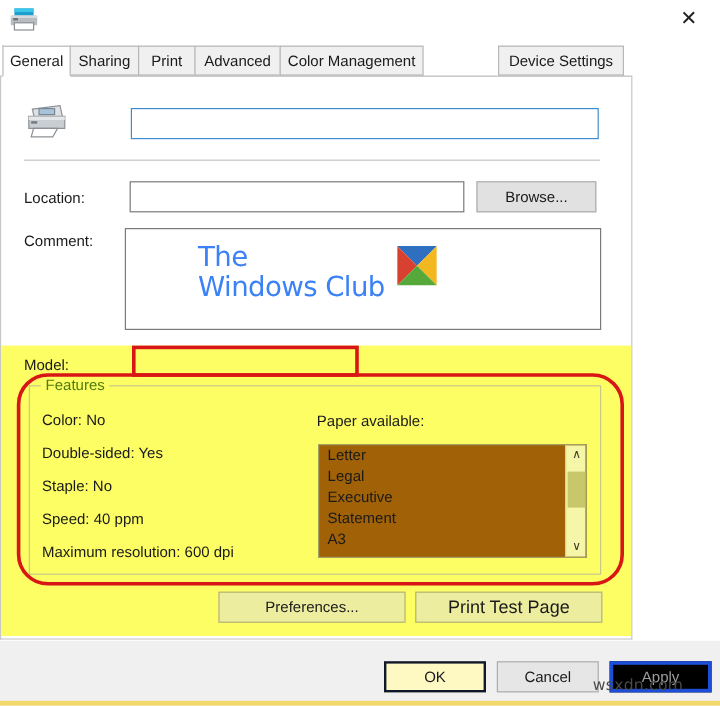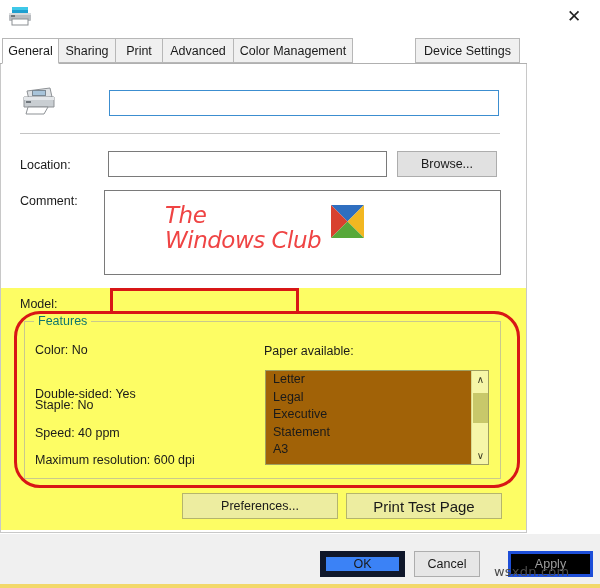--- a/index.html
+++ b/index.html
@@ -174,23 +174,22 @@
 
   
   .twc-logo {
     position: absolute;
     left: 60px; top: 13px;
     display: flex;
     align-items: flex-start;
   }
   .twc-text {
     font-family: "DejaVu Sans", sans-serif;
-    color: #ef4444;
+    color: #3b82f6;
     line-height: 1.0;
-    font-style: italic;
   }
   .twc-the {
     font-size: 23px;
     letter-spacing: -0.5px;
   }
   .twc-wc {
     font-size: 23px;
     letter-spacing: -0.5px;
     margin-top: 2px;
   }
@@ -223,21 +222,21 @@
     width: 477px; height: 158px;
     border: 1px solid #c9c98c;
     box-sizing: border-box;
   }
   .features-legend {
     position: absolute;
     left: 34px; top: 314px;
     background: #fdfd64;
     padding: 0 4px;
     font-size: 12.5px;
-    color: #0f766e;
+    color: #4d7c0f;
   }
   .feature-item {
     position: absolute;
     left: 35px;
     font-size: 12.5px;
     color: #1a1a1a;
     white-space: nowrap;
   }
 
   .paper-label {
@@ -336,31 +335,31 @@
   .footer {
     position: absolute;
     left: 0; top: 534px;
     width: 600px; height: 54px;
     background: #f0f0f0;
   }
   .btn-ok {
     position: absolute;
     left: 320px; top: 551px;
     width: 85px; height: 26px;
-    border: 6px solid #0f172a;
-    background: #3b82f6;
+    border: 2px solid #0f172a;
+    background: #fef9c3;
     box-sizing: border-box;
     display: flex; align-items: center; justify-content: center;
     font-size: 12.5px; color: #1a1a1a;
     cursor: default;
   }
   .btn-cancel {
     position: absolute;
     left: 414px; top: 551px;
-    width: 66px; height: 26px;
+    width: 85px; height: 26px;
     border: 1px solid #adadad;
     background: #e6e6e6;
     box-sizing: border-box;
     display: flex; align-items: center; justify-content: center;
     font-size: 12.5px; color: #1a1a1a;
     cursor: default;
   }
   .btn-apply {
     position: absolute;
     left: 508px; top: 551px;
@@ -460,21 +459,21 @@
   <div class="highlight"></div>
 
   <span class="lbl lbl-model">Model:</span>
   <div class="model-value-box"></div>
 
   <div class="features-group"></div>
   <span class="features-legend">Features</span>
 
   <div id="feature-items">
       <span class="feature-item" style="top: 343px;">Color: No</span>
-      <span class="feature-item" style="top: 371px; margin-top: 16px;">Double-sided: Yes</span>
+      <span class="feature-item" style="top: 371px;">Double-sided: Yes</span>
       <span class="feature-item" style="top: 398px;">Staple: No</span>
       <span class="feature-item" style="top: 426px;">Speed: 40 ppm</span>
       <span class="feature-item" style="top: 453px;">Maximum resolution: 600 dpi</span>
     </div>
 
   <span class="paper-label">Paper available:</span>
 
   <div class="paper-list">
     <div id="paper-items">
         <div class="paper-item">Letter</div>

